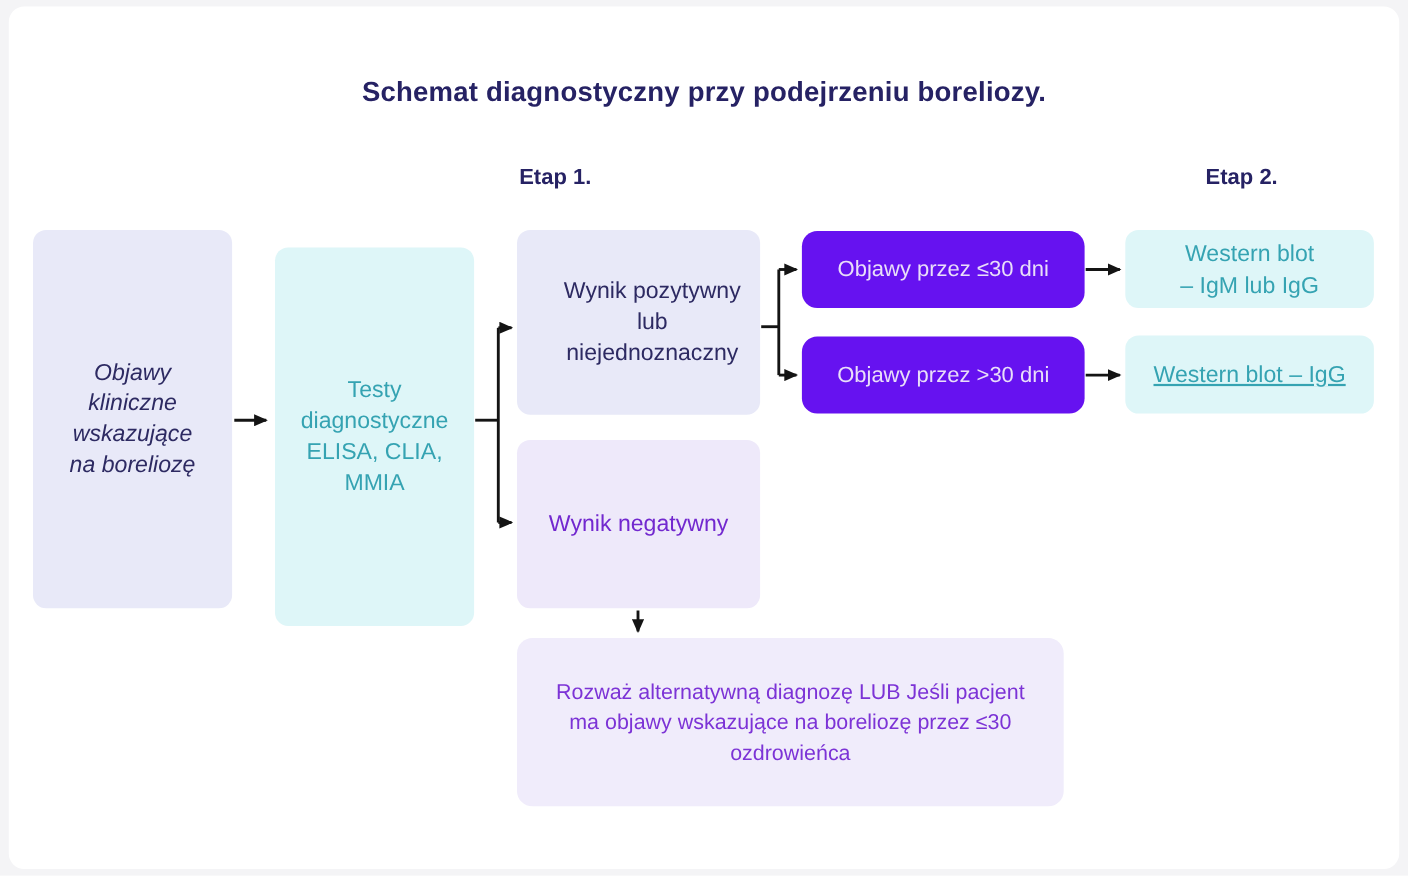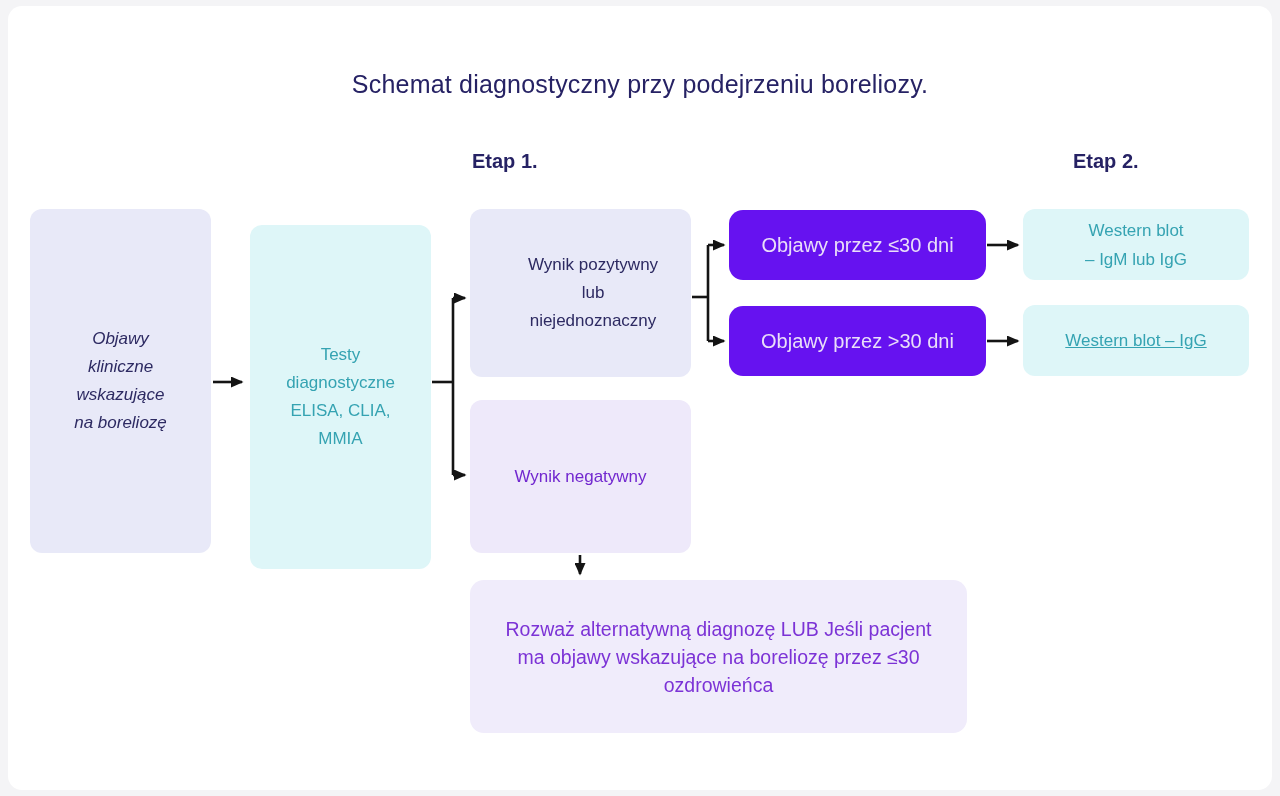--- a/index.html
+++ b/index.html
@@ -30,41 +30,41 @@
     position:absolute;
     left:8px;top:6px;width:1264px;height:784px;
     background:#ffffff;
     border-radius:14px;
   }
   .title{
     position:absolute;
     left:0;top:70px;width:1280px;
     text-align:center;
     font-size:25px;
-    font-weight:400;
+    font-weight:700;
     color:var(--title-text);
     letter-spacing:.2px;
   }
   .stage-label{
     position:absolute;
     font-size:20px;
     font-weight:700;
     color:var(--title-text);
   }
   .stage-1{left:472px;top:150px;}
-  .stage-2{left:1073px;top:150px;}
+  .stage-2{left:1096px;top:150px;}
   .node{
     position:absolute;
     display:flex;
     flex-direction:column;
     align-items:center;
     justify-content:center;
     text-align:center;
     border-radius:12px;
-    font-size:17px;
+    font-size:21px;
     line-height:28px;
   }
   .node-clinical{
     left:30px;top:209px;width:181px;height:344px;
     background:var(--lavender-fill);
     color:var(--navy-text);
     font-style:italic;
   }
   .node-tests{
     left:250px;top:225px;width:181px;height:344px;

